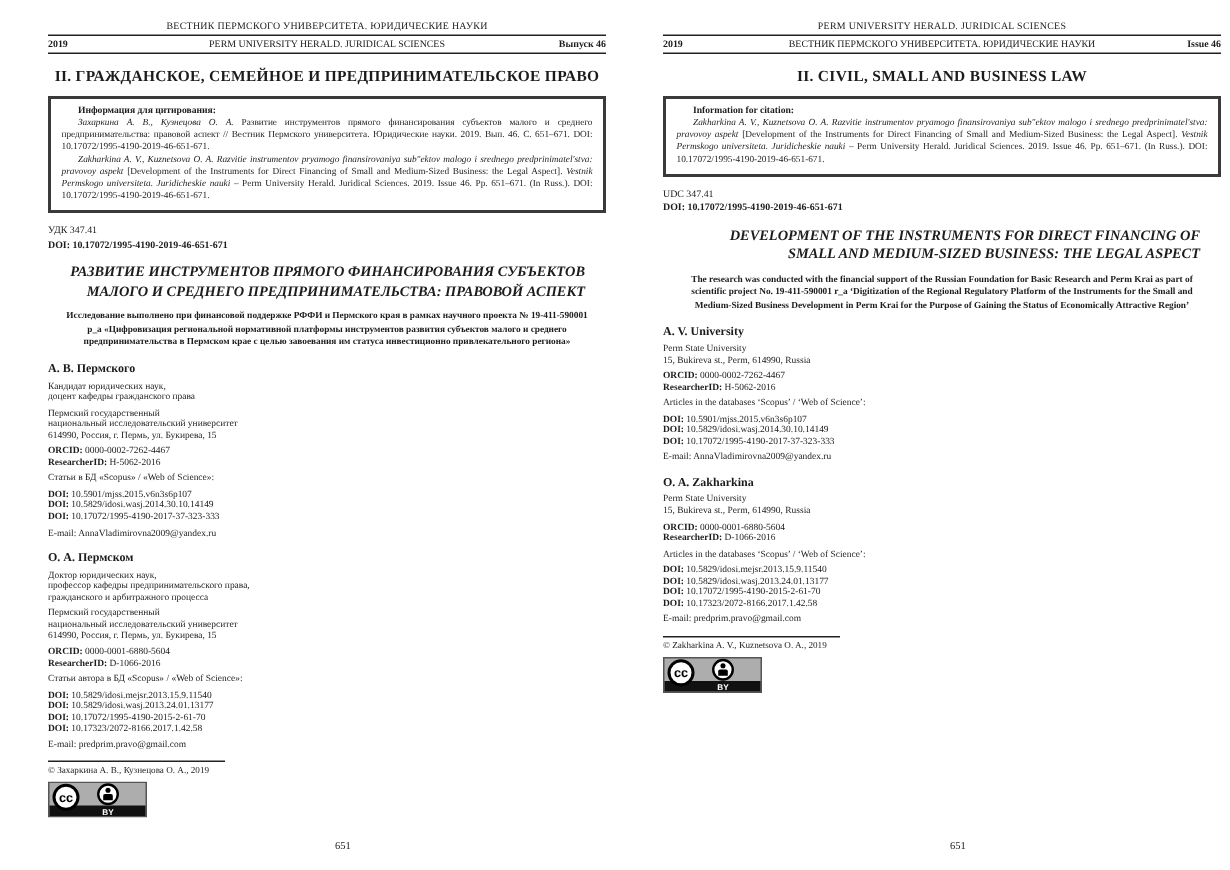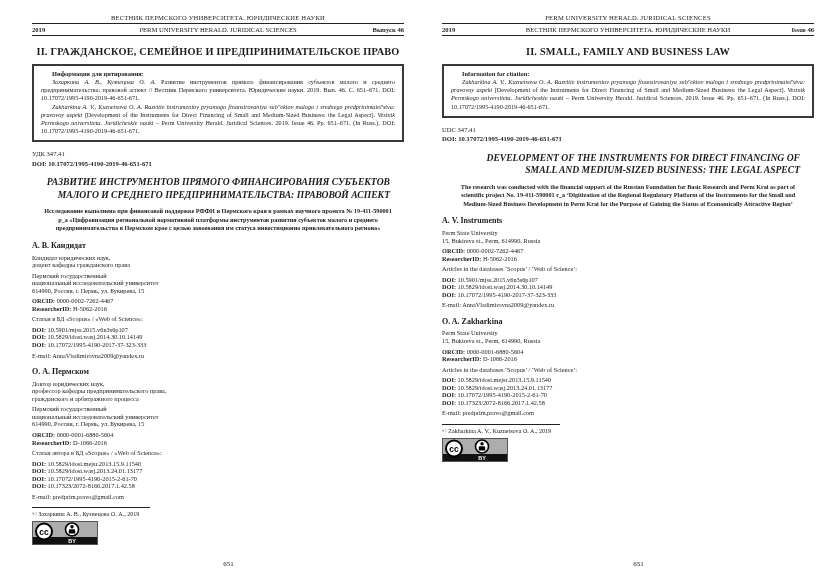--- a/index.html
+++ b/index.html
@@ -92,21 +92,21 @@
     <div class="udc-block">
       <div>УДК 347.41</div>
       <div class="doi-line">DOI: 10.17072/1995-4190-2019-46-651-671</div>
     </div>
 
     <h1 class="art-title">РАЗВИТИЕ ИНСТРУМЕНТОВ ПРЯМОГО ФИНАНСИРОВАНИЯ СУБЪЕКТОВ МАЛОГО И СРЕДНЕГО ПРЕДПРИНИМАТЕЛЬСТВА: ПРАВОВОЙ АСПЕКТ</h1>
 
     <div class="funding">Исследование выполнено при финансовой поддержке РФФИ и Пермского края в рамках научного проекта № 19-411-590001 р_а «Цифровизация региональной нормативной платформы инструментов развития субъектов малого и среднего предпринимательства в Пермском крае с целью завоевания им статуса инвестиционно привлекательного региона»</div>
 
     <section class="author-block">
-      <h3 class="author-name">А. В. Кандидат</h3>
+      <h3 class="author-name">А. В. Пермского</h3>
       <div class="agroup">
         <div>Кандидат юридических наук,</div>
         <div>доцент кафедры гражданского права</div>
       </div>
       <div class="agroup">
         <div>Пермский государственный</div>
         <div>национальный исследовательский университет</div>
         <div>614990, Россия, г. Пермь, ул. Букирева, 15</div>
       </div>
       <div class="agroup">
@@ -171,38 +171,38 @@
       <div class="jline">PERM UNIVERSITY HERALD. JURIDICAL SCIENCES</div>
       <div class="hrule"></div>
       <div class="h2row">
         <span class="year">2019</span>
         <span class="mid">ВЕСТНИК ПЕРМСКОГО УНИВЕРСИТЕТА. ЮРИДИЧЕСКИЕ НАУКИ</span>
         <span class="issue">Issue 46</span>
       </div>
       <div class="hrule"></div>
     </div>
 
-    <h2 class="section-title">II. SMALL, FAMILY AND BUSINESS LAW</h2>
+    <h2 class="section-title">II. CIVIL, SMALL AND BUSINESS LAW</h2>
 
     <div class="cite-box">
       <div class="cb-head">Information for citation:</div>
       <p><i>Zakharkina A. V., Kuznetsova O. A. Razvitie instrumentov pryamogo finansirovaniya sub"ektov malogo i srednego predprinimatel'stva: pravovoy aspekt</i> <span>[Development of the Instruments for Direct Financing of Small and Medium-Sized Business: the Legal Aspect].</span> <i>Vestnik Permskogo universiteta. Juridicheskie nauki</i> <span>– Perm University Herald. Juridical Sciences. 2019. Issue 46. Pp. 651–671. (In Russ.). DOI: 10.17072/1995-4190-2019-46-651-671.</span></p>
     </div>
 
     <div class="udc-block">
       <div>UDC 347.41</div>
       <div class="doi-line">DOI: 10.17072/1995-4190-2019-46-651-671</div>
     </div>
 
     <h1 class="art-title en">DEVELOPMENT OF THE INSTRUMENTS FOR DIRECT FINANCING OF SMALL AND MEDIUM-SIZED BUSINESS: THE LEGAL ASPECT</h1>
 
     <div class="funding">The research was conducted with the financial support of the Russian Foundation for Basic Research and Perm Krai as part of scientific project No. 19-411-590001 r_a ‘Digitization of the Regional Regulatory Platform of the Instruments for the Small and Medium-Sized Business Development in Perm Krai for the Purpose of Gaining the Status of Economically Attractive Region’</div>
 
     <section class="author-block">
-      <h3 class="author-name">A. V. Instruments</h3>
+      <h3 class="author-name">A. V. University</h3>
       <div class="agroup">
         <div>Perm State University</div>
         <div>15, Bukireva st., Perm, 614990, Russia</div>
       </div>
       <div class="agroup">
         <div><b>ORCID:</b> <span>0000-0002-7262-4467</span></div>
         <div><b>ResearcherID:</b> <span>H-5062-2016</span></div>
       </div>
       <div class="agroup">Articles in the databases ‘Scopus’ / ‘Web of Science’:</div>
       <div class="agroup">

